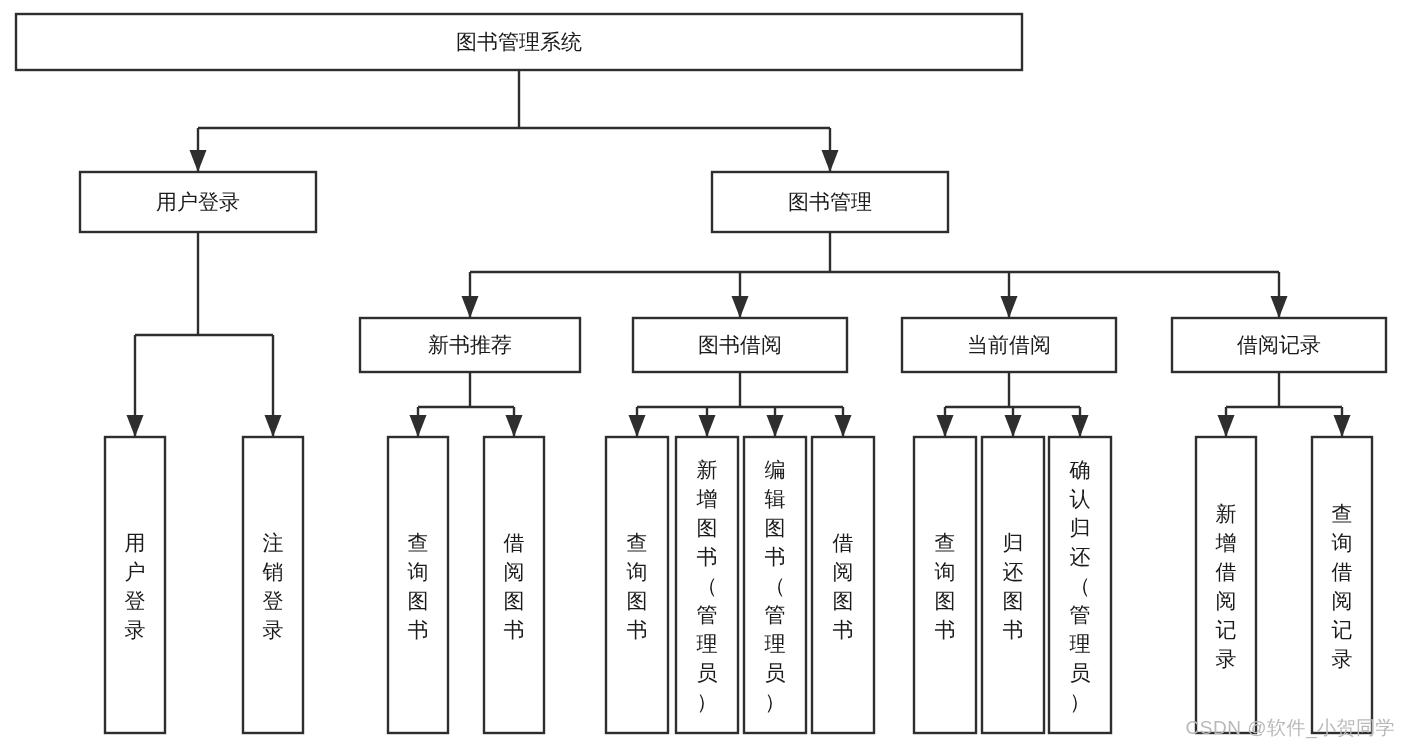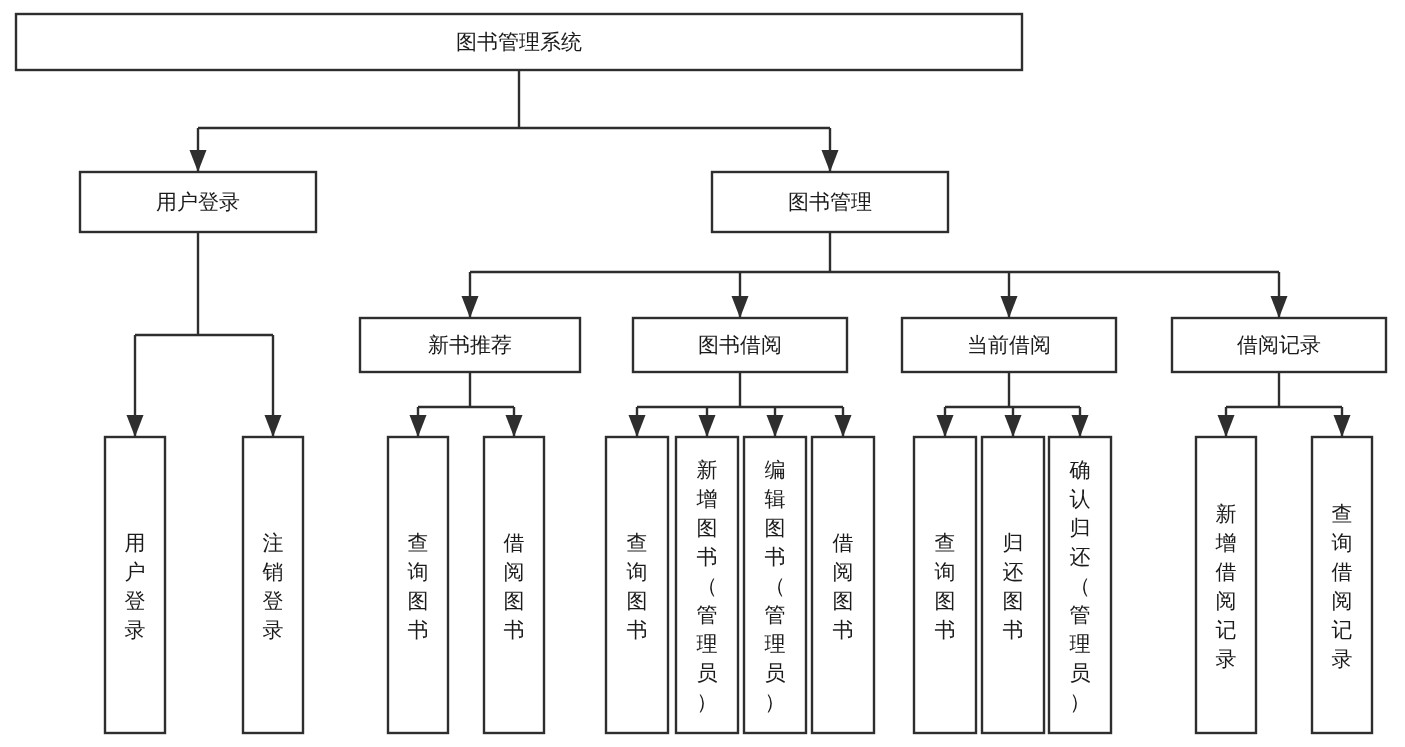--- a/index.html
+++ b/index.html
@@ -195,13 +195,14 @@
       <path d="M 1333.5 415 L 1350.5 415 L 1342 437 Z" class="arrow-head"></path>
       <g>
         <rect x="1196" y="437" width="60" height="296" class="node-box"></rect>
         <text x="1226" y="520.62" class="node-label-v"><tspan x="1226" dy="0">新</tspan><tspan x="1226" dy="29">增</tspan><tspan x="1226" dy="29">借</tspan><tspan x="1226" dy="29">阅</tspan><tspan x="1226" dy="29">记</tspan><tspan x="1226" dy="29">录</tspan></text>
       </g>
       <g>
         <rect x="1312" y="437" width="60" height="296" class="node-box"></rect>
         <text x="1342" y="520.62" class="node-label-v"><tspan x="1342" dy="0">查</tspan><tspan x="1342" dy="29">询</tspan><tspan x="1342" dy="29">借</tspan><tspan x="1342" dy="29">阅</tspan><tspan x="1342" dy="29">记</tspan><tspan x="1342" dy="29">录</tspan></text>
       </g>
     </svg>
+  <div class="watermark">CSDN @软件_小贺同学</div>
 </div>
 
 </body></html>

